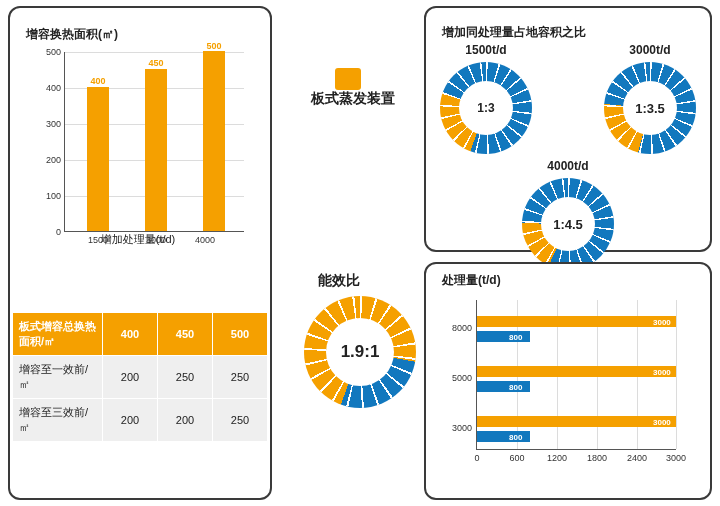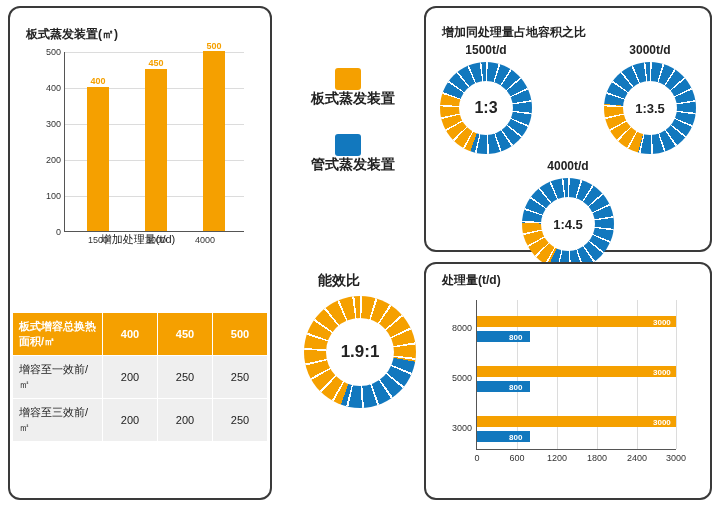--- a/index.html
+++ b/index.html
@@ -78,21 +78,21 @@
   .hb-ylab{position:absolute;right:100%;margin-right:5px;transform:translateY(-50%);font-size:9px;color:#333;}
   .hb-xlab{position:absolute;top:100%;margin-top:4px;transform:translateX(-50%);font-size:9px;color:#333;}
   .hb-bar{position:absolute;left:0;height:11px;}
   .hb-val{position:absolute;font-size:8px;font-weight:bold;transform:translateY(-50%);}
   #hb-xaxis-title{position:absolute;left:42px;top:160px;width:200px;text-align:center;font-size:11px;font-weight:bold;color:#222;}
 </style>
 </head>
 <body>
 
 <div class="panel" id="left-panel"></div>
-<div class="panel-title" id="bar-title">板式蒸发装置(㎡)</div>
+<div class="panel-title" id="bar-title">增容换热面积(㎡)</div>
 
 <div id="barchart">
   <div class="bc-plot">
     <div class="bc-grid" style="top:0;"></div>
     <div class="bc-grid" style="top:36px;"></div>
     <div class="bc-grid" style="top:72px;"></div>
     <div class="bc-grid" style="top:108px;"></div>
     <div class="bc-grid" style="top:144px;"></div>
 
     <div class="bc-ylab" style="top:180px;">0</div>
@@ -138,43 +138,39 @@
     <td class="c">250</td>
   </tr>
 </tbody>
   </table>
 
 <div id="legend">
   <div class="lg-row">
     <div class="lg-sw" style="background:#F5A000;"></div>
     <div class="lg-tx">板式蒸发装置</div>
   </div>
-  <div class="lg-row">
-    <div class="lg-sw" style="background:#1278BE;"></div>
-    <div class="lg-tx">管式蒸发装置</div>
-  </div>
 </div>
 
 <div id="eff-title">能效比</div>
 <div id="eff-donut" class="donut" style="background:conic-gradient(from 0deg,#F5A000 0deg 100deg,#1278BE 100deg 200deg,#F5A000 200deg 360deg);">
   <div class="seg-mask"></div>
   <div class="hole" style="left:22px;top:22px;width:68px;height:68px;">
     <span style="font-size:17px;">1.9:1</span>
   </div>
 </div>
 
 <div class="panel" id="tr-panel"></div>
 <div class="panel-title" id="tr-title">增加同处理量占地容积之比</div>
 
 <div class="mini-wrap" style="left:440px;top:62px;width:92px;height:92px;">
   <div class="mini-label">1500t/d</div>
   <div class="donut" style="width:92px;height:92px;background:conic-gradient(from 200deg,#F5A000 0deg 90deg,#1278BE 90deg 360deg);">
     <div class="seg-mask"></div>
     <div class="hole" style="left:19px;top:19px;width:54px;height:54px;">
-      <span style="font-size:16px;">1:3</span>
+      <span style="font-size:12px;">1:3</span>
     </div>
   </div>
 </div>
 
 <div class="mini-wrap" style="left:604px;top:62px;width:92px;height:92px;">
   <div class="mini-label">3000t/d</div>
   <div class="donut" style="width:92px;height:92px;background:conic-gradient(from 195deg,#F5A000 0deg 80deg,#1278BE 80deg 360deg);">
     <div class="seg-mask"></div>
     <div class="hole" style="left:19px;top:19px;width:54px;height:54px;">
       <span style="font-size:13px;">1:3.5</span>

